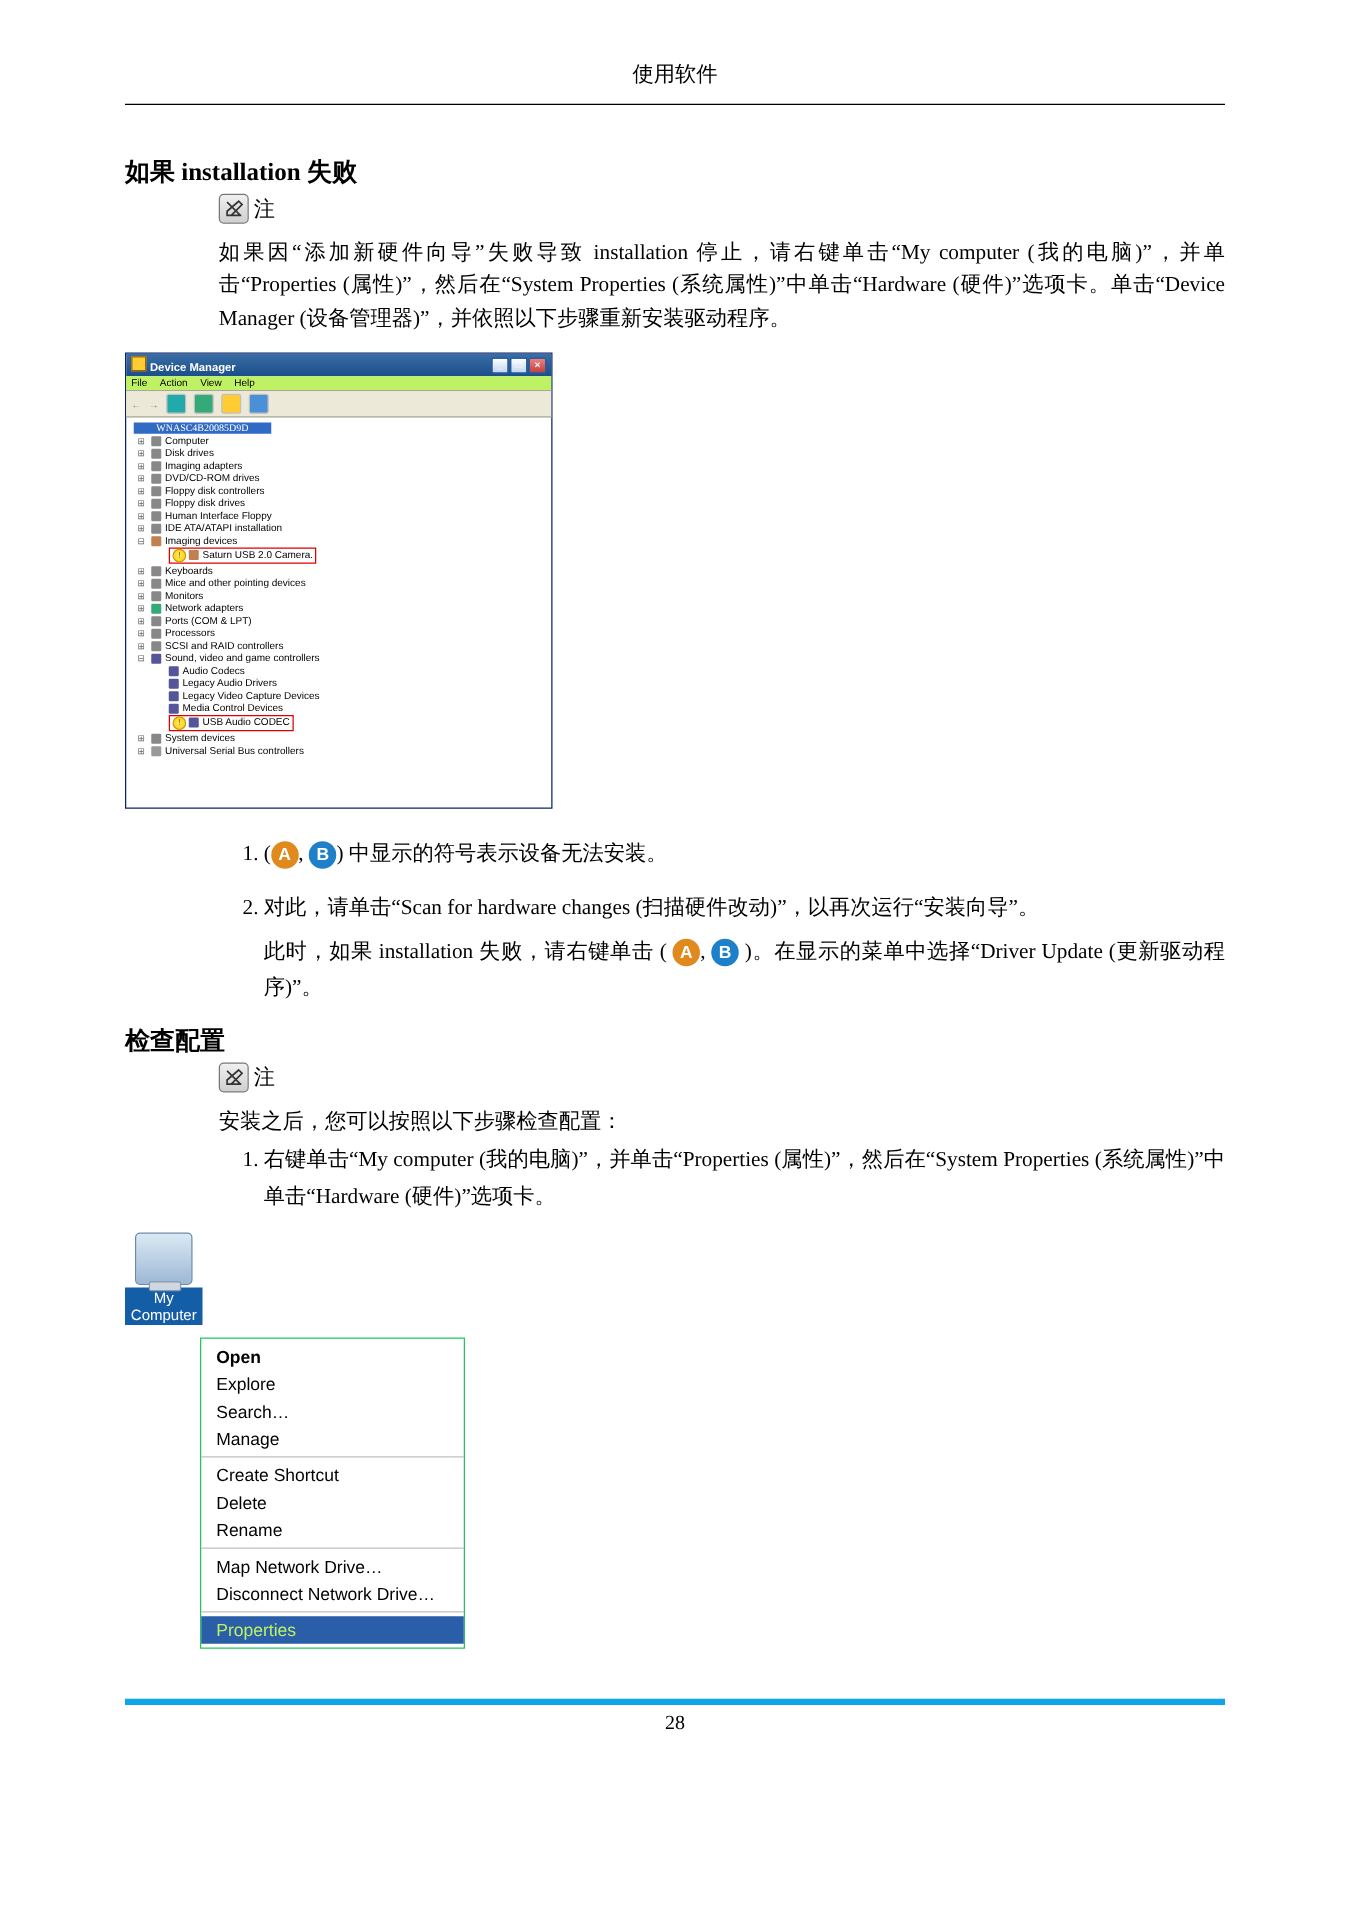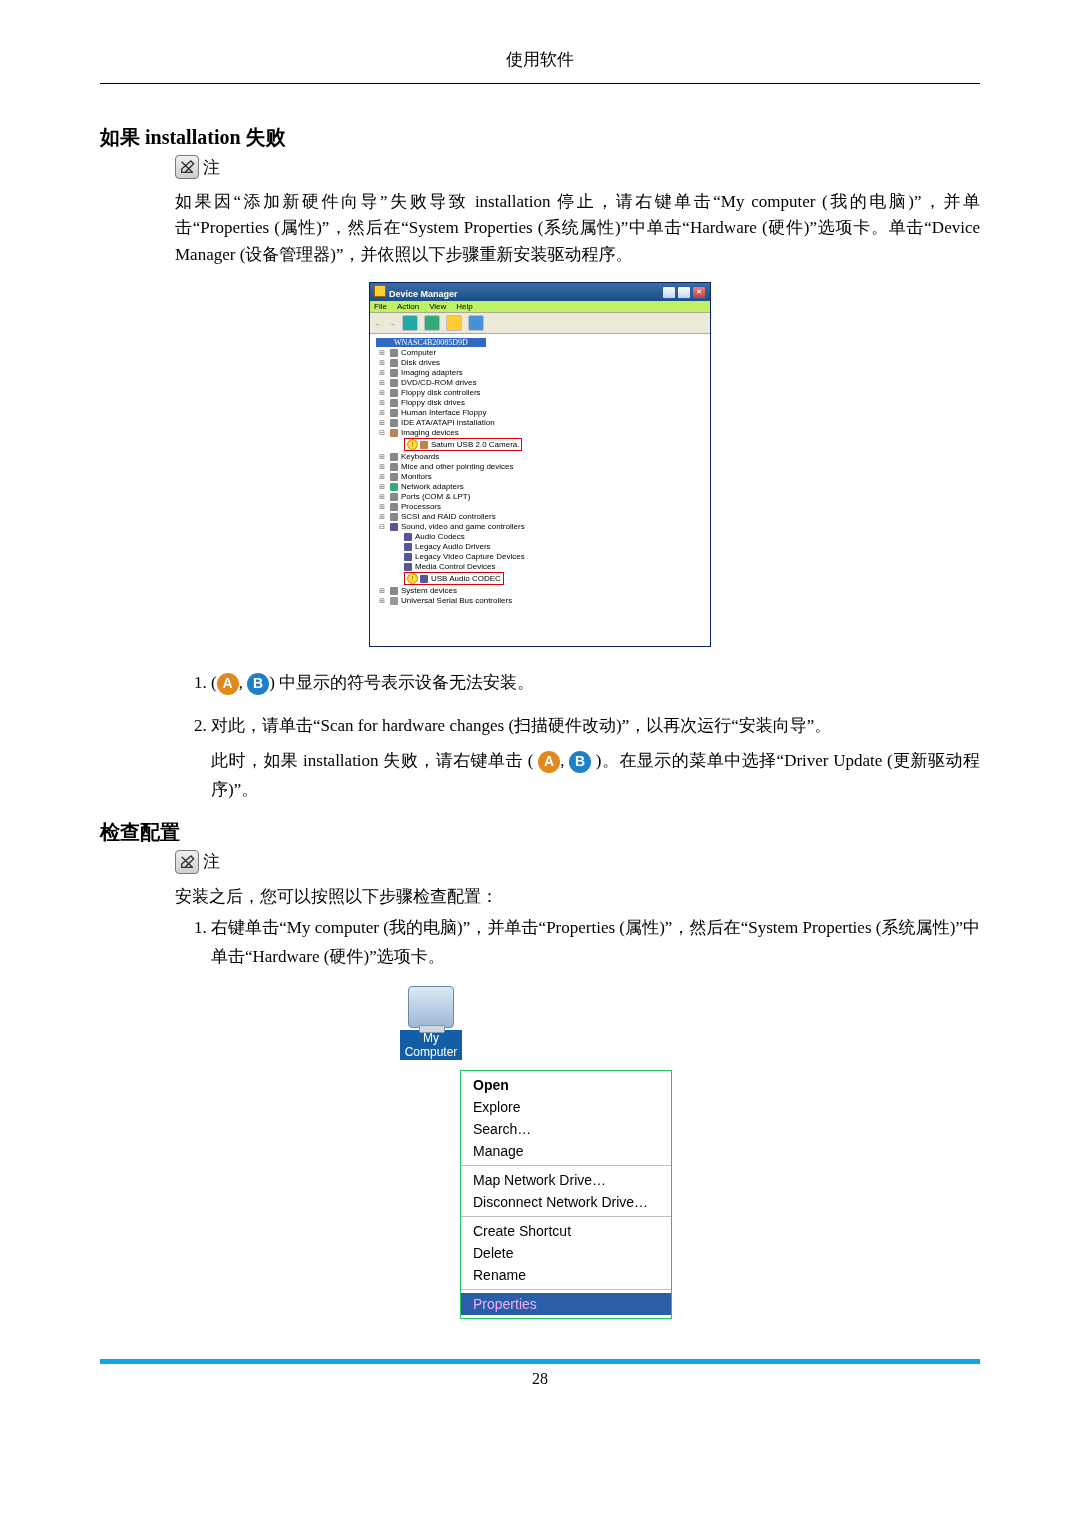--- a/index.html
+++ b/index.html
@@ -59,21 +59,21 @@
   .note-icon svg { width: 16px; height: 16px; }
   .note-label { font-size: 17px; }
   .body-text {
     font-size: 17px;
     line-height: 1.55;
     margin: 4px 0 4px 75px;
     text-align: justify;
   }
   .figure {
     display: flex;
-    justify-content: center;
+    justify-content: flex-start;
     margin: 14px 0 22px 0;
   }
   
   .dm-window {
     width: 340px;
     font-family: Tahoma, Arial, sans-serif;
     font-size: 8px;
     border: 1px solid #0a246a;
     background: #fff;
   }
@@ -232,21 +232,21 @@
   .desktop-icon .lbl {
     display:inline-block;background:#145ea8;color:#fff;padding:1px 3px;font-size:12px;
   }
   .ctx-menu {
     background:#fff;border:1px solid #22c55e;width:210px;margin-left:60px;margin-top:16px;
   }
   .ctx-menu .grp { border-bottom:1px solid #c0c0c0;padding:3px 0; }
   .ctx-menu .grp:last-child{border-bottom:none;}
   .ctx-item { padding:3px 12px; color:#000; }
   .ctx-item.bold { font-weight:bold; }
-  .ctx-item.sel { background:#2a5ea8;color:#f0abfc; }
+  .ctx-item.sel { background:#2a5ea8;color:#bef264; }
 </style>
 </head>
 <body>
 
 <div class="page">
 
   <div class="header-block">
     <div class="page-header">使用软件</div>
   </div>
 
@@ -368,29 +368,29 @@
         <span class="lbl">My Computer</span>
       </div>
       <div class="ctx-menu">
         <div class="grp">
           <div class="ctx-item bold">Open</div>
           <div class="ctx-item">Explore</div>
           <div class="ctx-item">Search…</div>
           <div class="ctx-item">Manage</div>
         </div>
         <div class="grp">
-          <div class="ctx-item">Map Network Drive…</div>
-          <div class="ctx-item">Disconnect Network Drive…</div>
-        </div>
-        <div class="grp">
           <div class="ctx-item">Create Shortcut</div>
           <div class="ctx-item">Delete</div>
           <div class="ctx-item">Rename</div>
         </div>
         <div class="grp">
+          <div class="ctx-item">Map Network Drive…</div>
+          <div class="ctx-item">Disconnect Network Drive…</div>
+        </div>
+        <div class="grp">
           <div class="ctx-item sel">Properties</div>
         </div>
       </div>
     </div>
   </div>
 
   <div class="footer-block">
     <span>28</span>
   </div>
 

